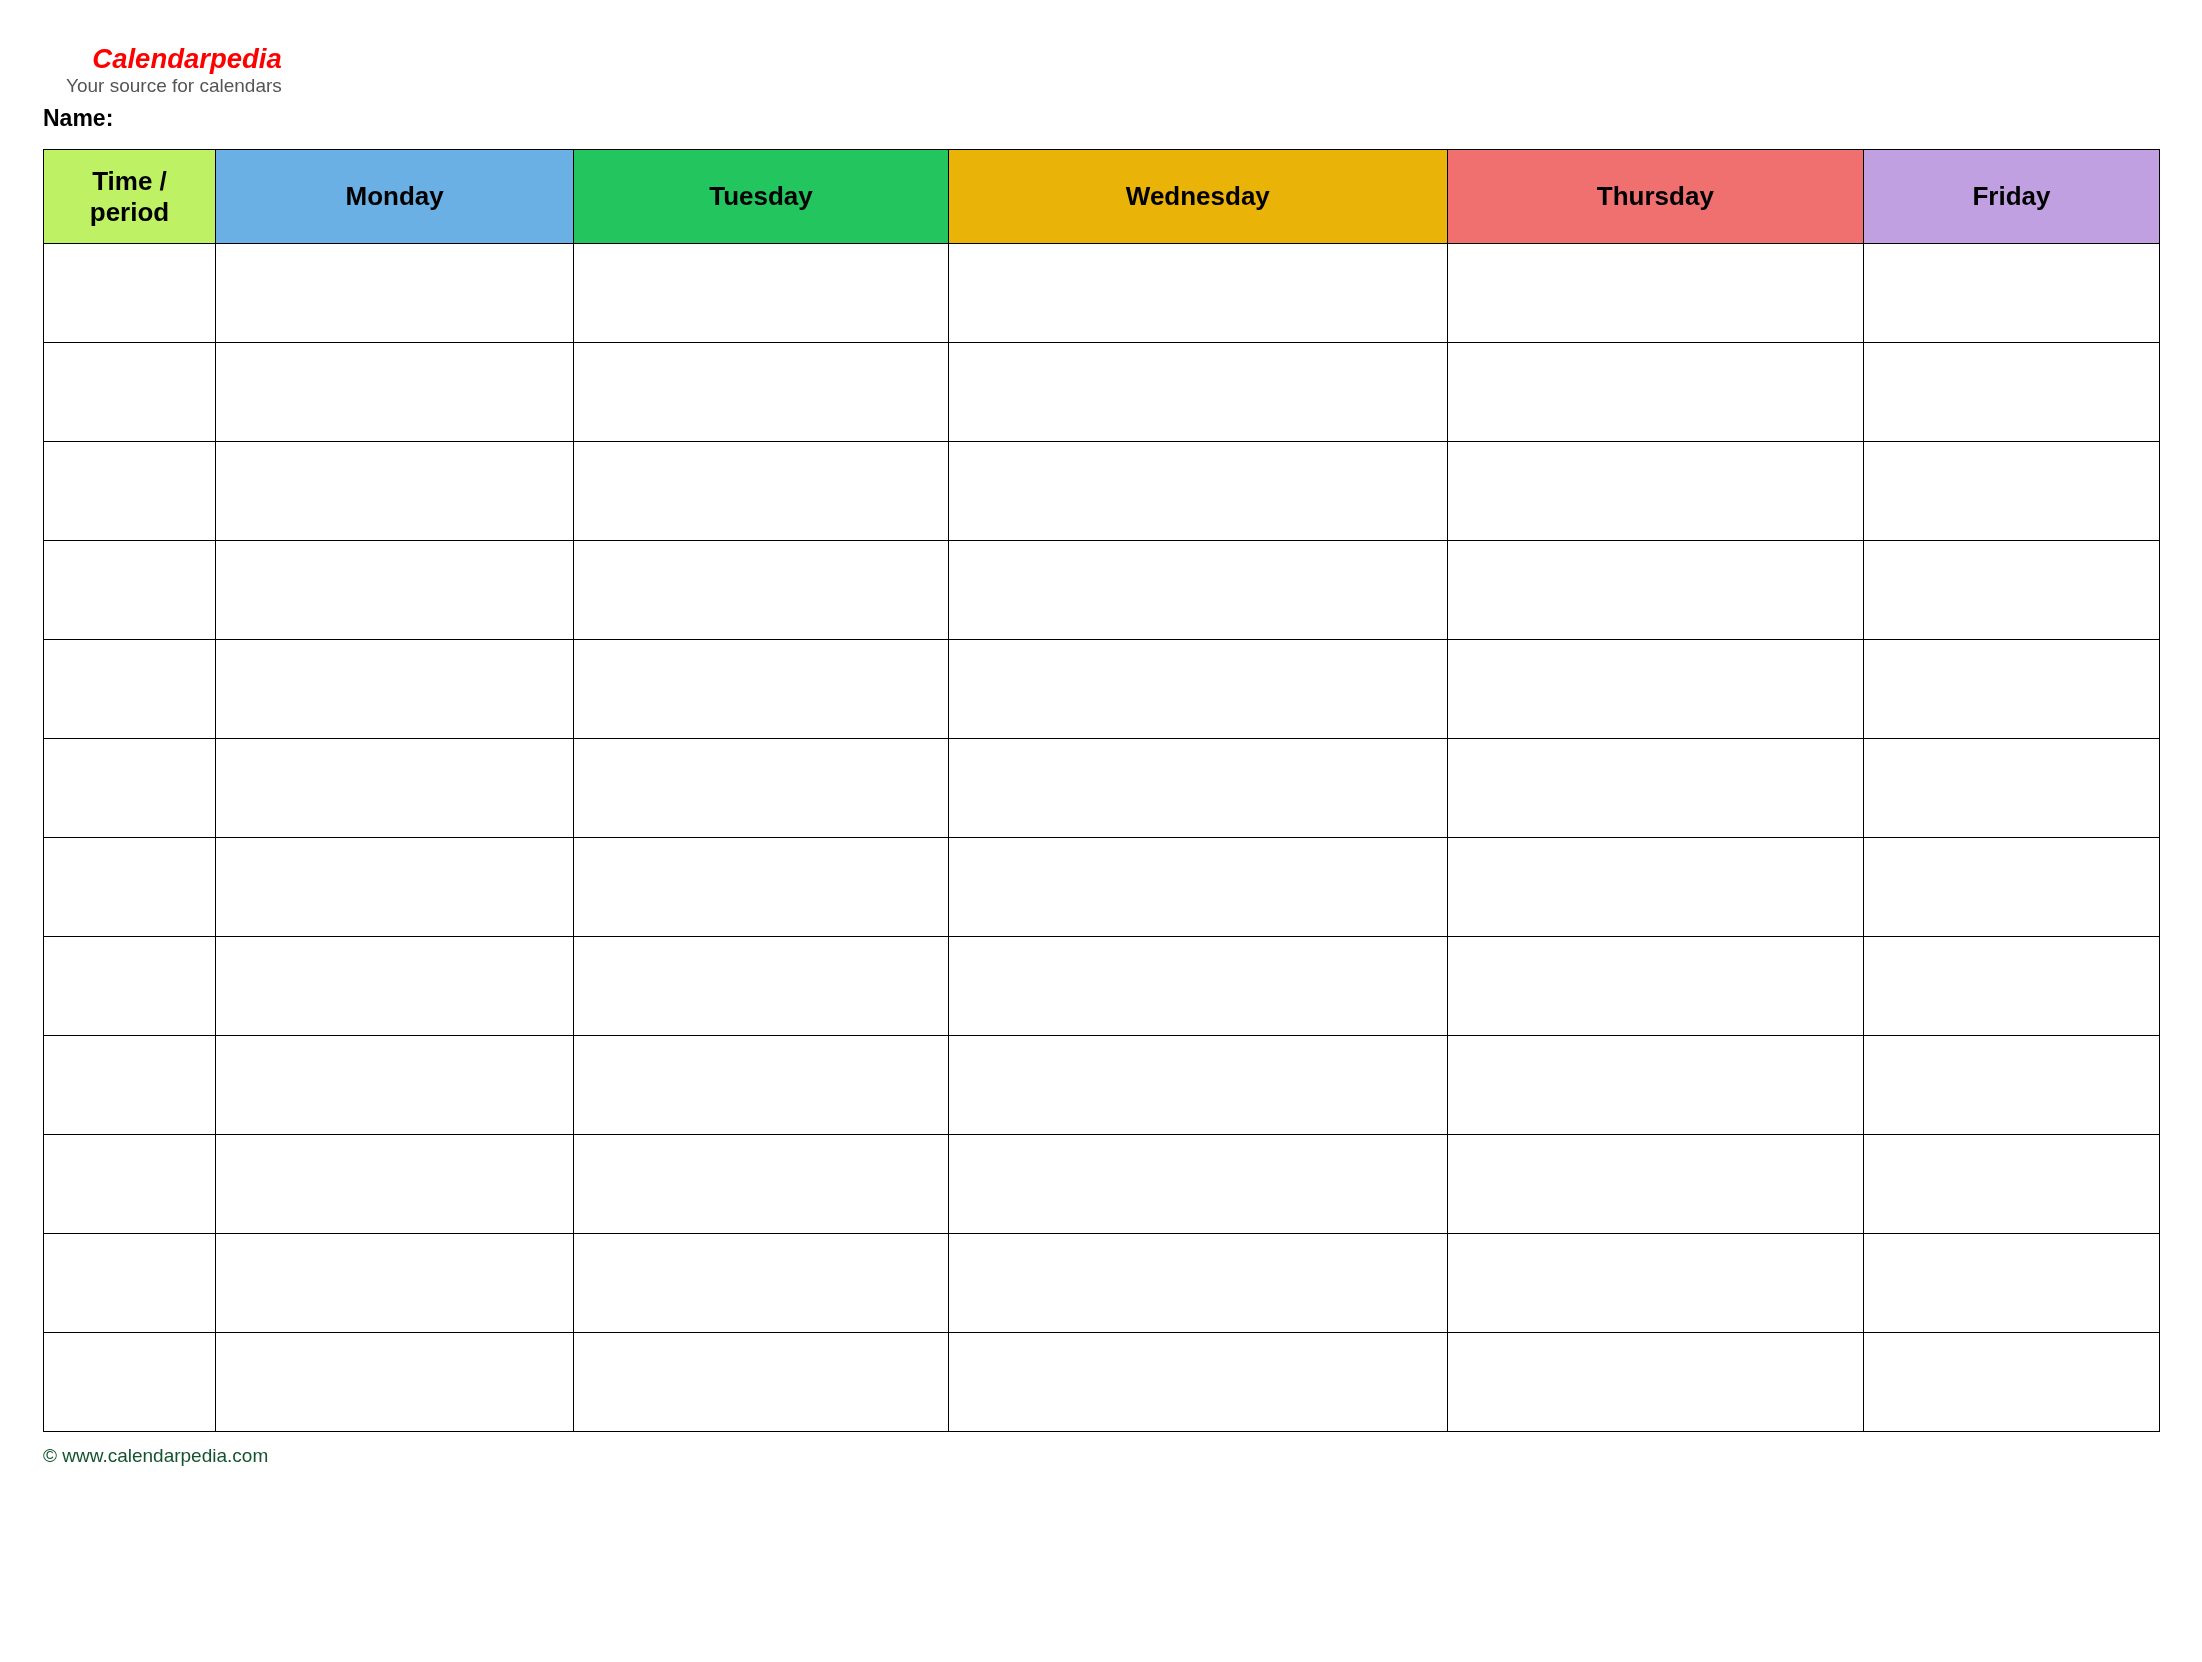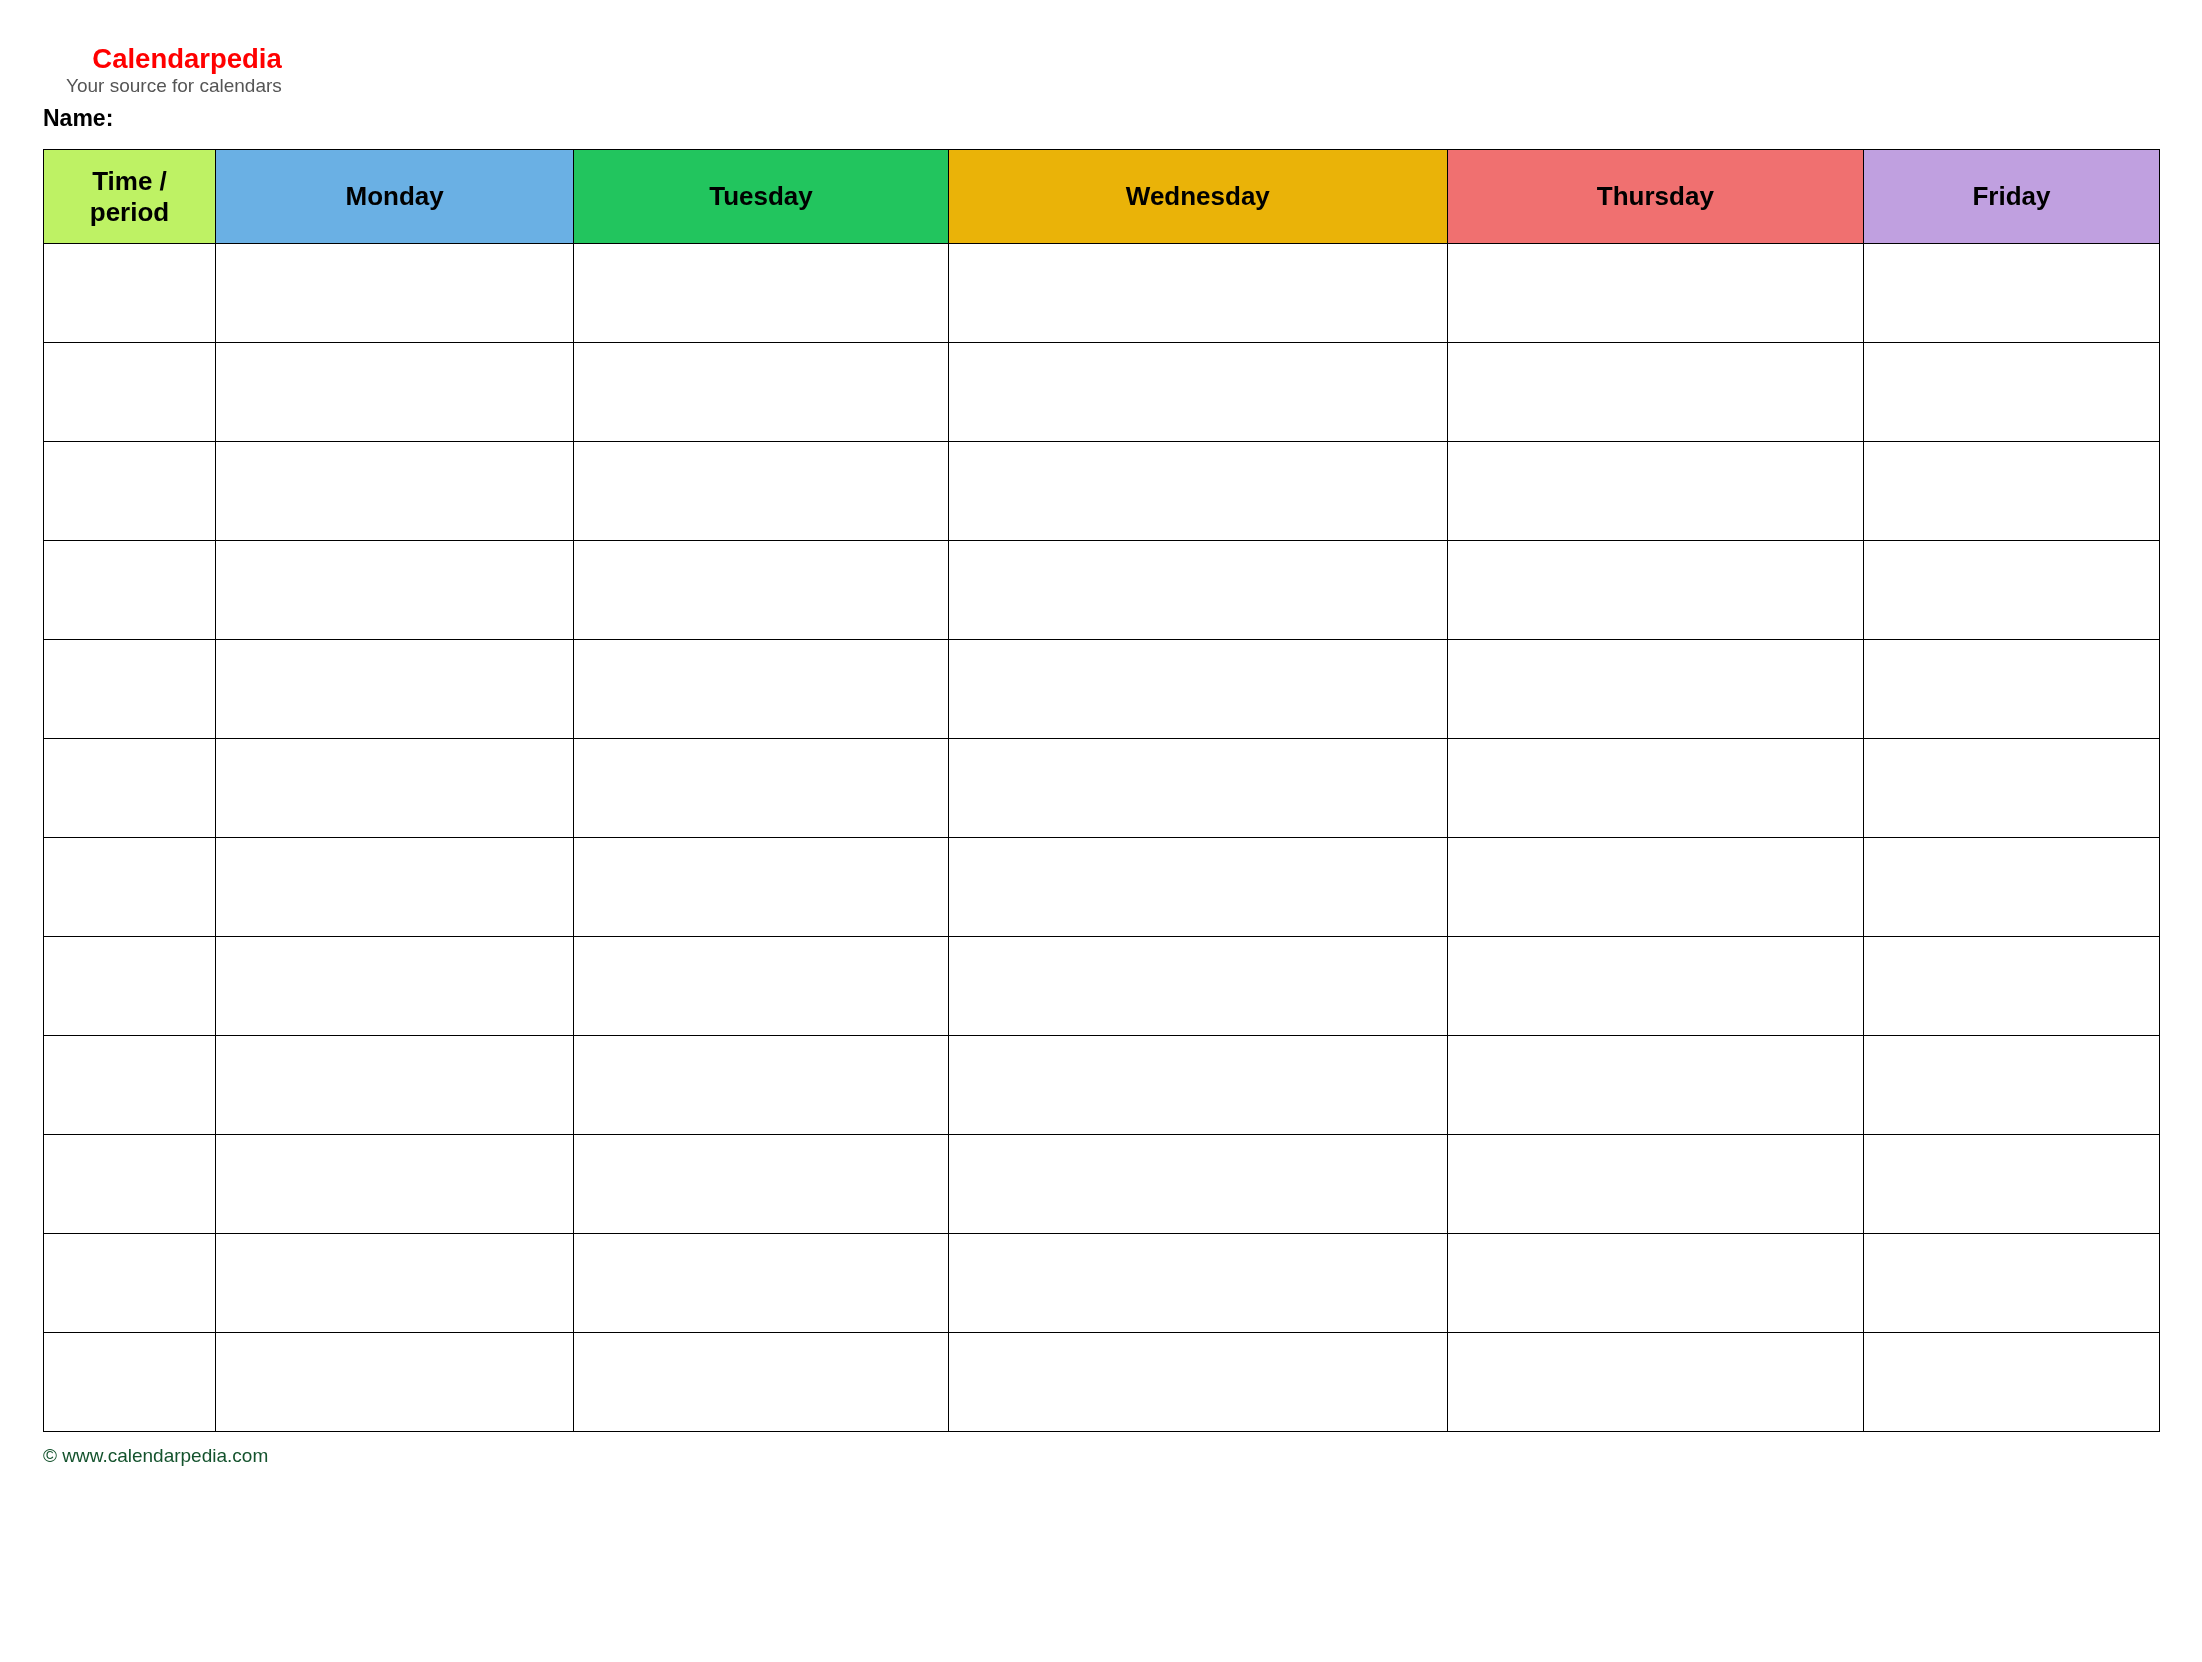--- a/index.html
+++ b/index.html
@@ -34,20 +34,21 @@
       display: flex;
       flex-direction: column;
       align-items: flex-end;
       padding-top: 8.6px;
     }
 
     .logo-text {
       font-size: 27.5px;
       color: #000000;
       font-weight: bold;
+      font-style: italic;
     }
 
     .logo-text span {
       color: #ff0000;
     }
 
     .logo-tagline {
       font-size: 19px;
       color: #555555;
       margin-left: 23px;

